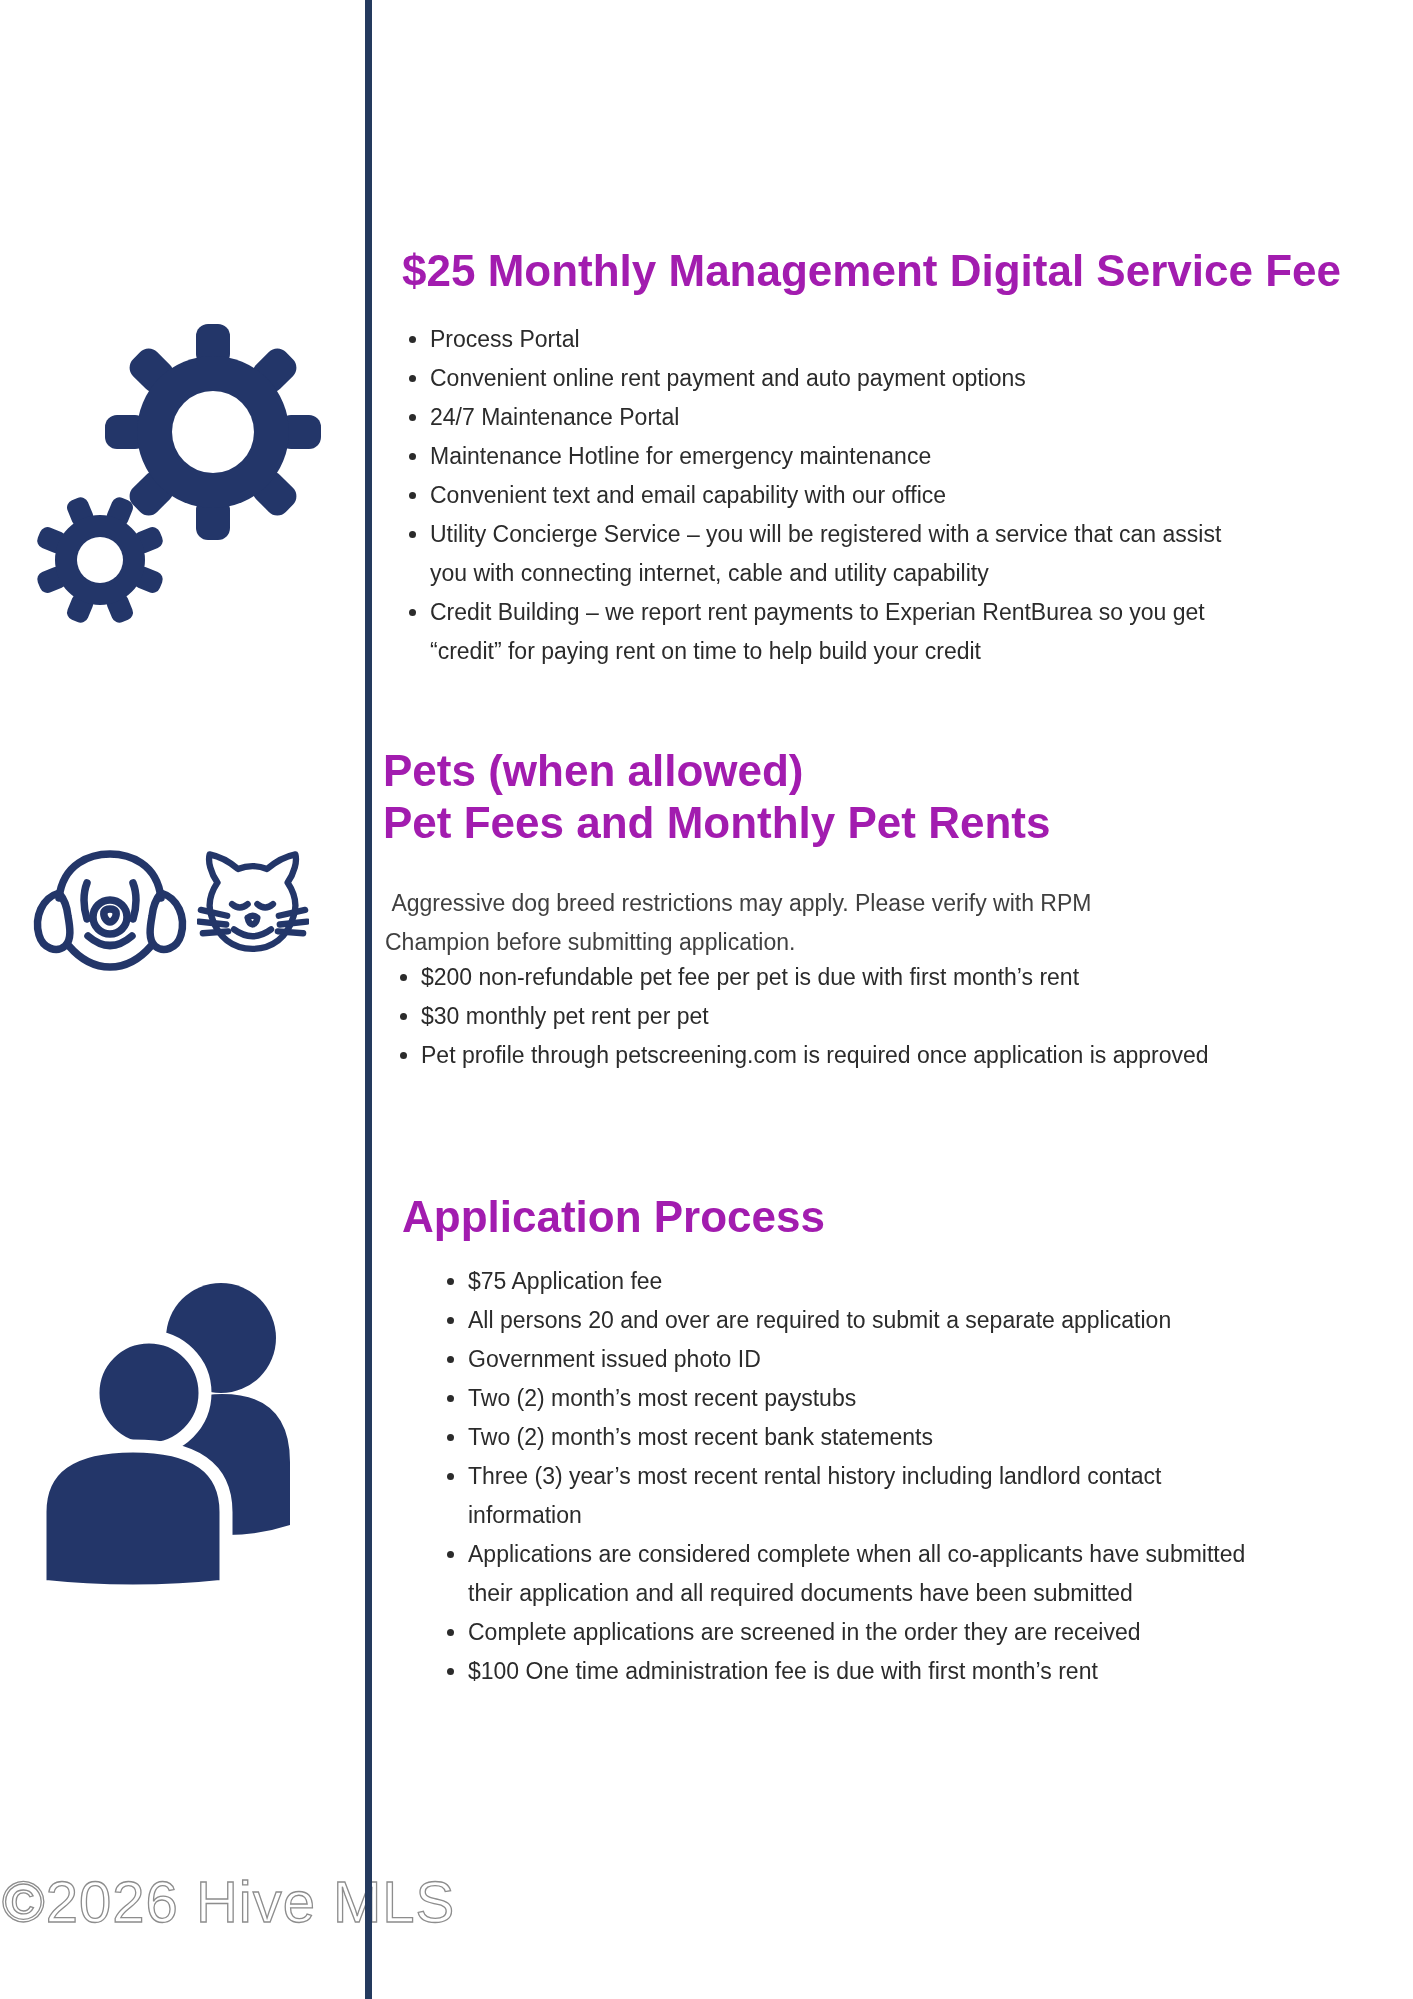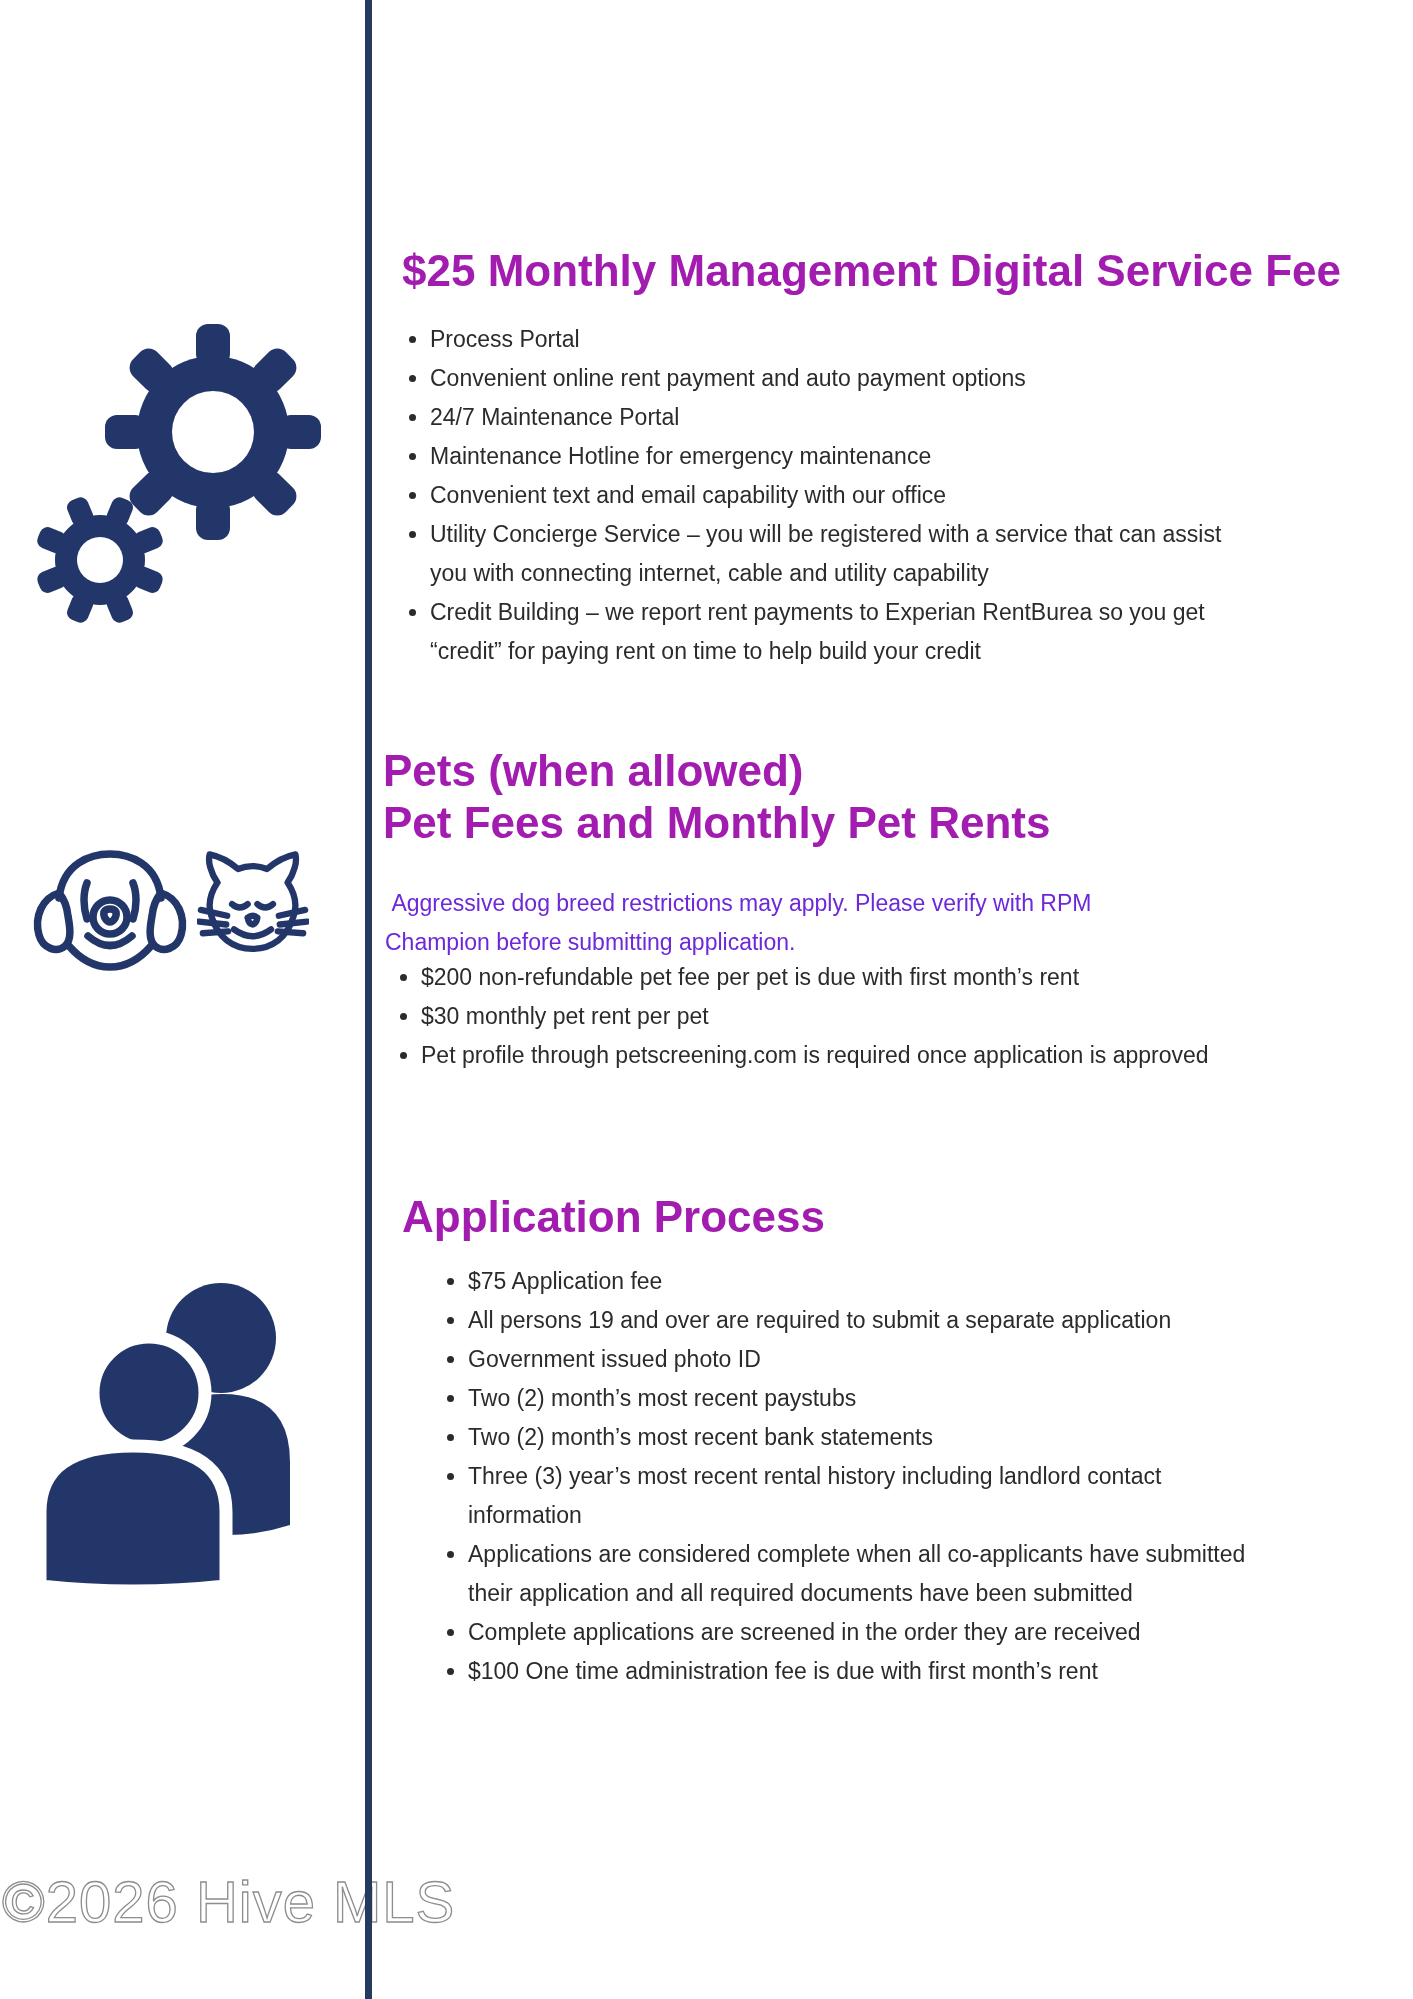--- a/index.html
+++ b/index.html
@@ -28,21 +28,21 @@
     list-style:disc outside;
   }
   .blist li{
     font-size:23px;line-height:39px;color:#2b2b2b;
   }
   .fee-list{left:402px;top:320px;}
   .pets-list{left:393px;top:958px;width:800px;}
   .app-list{left:440px;top:1262px;width:800px;}
   .pets-intro{
     position:absolute;left:385px;top:884px;width:745px;
-    font-size:23px;line-height:39px;color:#6d28d9;
+    font-size:23px;line-height:39px;color:#404040;
     white-space:pre-wrap;
   }
   .icon-box{position:absolute;}
   .gears-box{left:28px;top:320px;width:295px;height:310px;}
   .dog-box{left:25px;top:843px;width:170px;height:130px;}
   .cat-box{left:197px;top:848px;width:112px;height:115px;}
   .people-box{left:38px;top:1280px;width:275px;height:312px;}
   .watermark{
     position:absolute;left:2px;top:1868px;z-index:1;
     font-size:58px;letter-spacing:1px;font-weight:400;
@@ -154,21 +154,21 @@
       <g fill="#233669" stroke="#ffffff" stroke-width="13">
         <circle cx="111" cy="113" r="56"></circle>
         <path d="M2,306 L2,232 Q2,166 95,166 Q188,166 188,232 L188,306 Q95,316 2,306 Z"></path>
       </g>
     </svg>
   </div>
 
   <div class="heading app-title">Application Process</div>
   <ul class="blist app-list">
     <li>$75 Application fee</li>
-    <li>All persons 19 and over are required to submit a separate application</li>
+    <li>All persons 20 and over are required to submit a separate application</li>
     <li>Government issued photo ID</li>
     <li>Two (2) month’s most recent paystubs</li>
     <li>Two (2) month’s most recent bank statements</li>
     <li>Three (3) year’s most recent rental history including landlord contact information</li>
     <li>Applications are considered complete when all co-applicants have submitted their application and all required documents have been submitted</li>
     <li>Complete applications are screened in the order they are received</li>
     <li>$100 One time administration fee is due with first month’s rent</li>
   </ul>
 
   <div class="watermark">©2026 Hive MLS</div>

